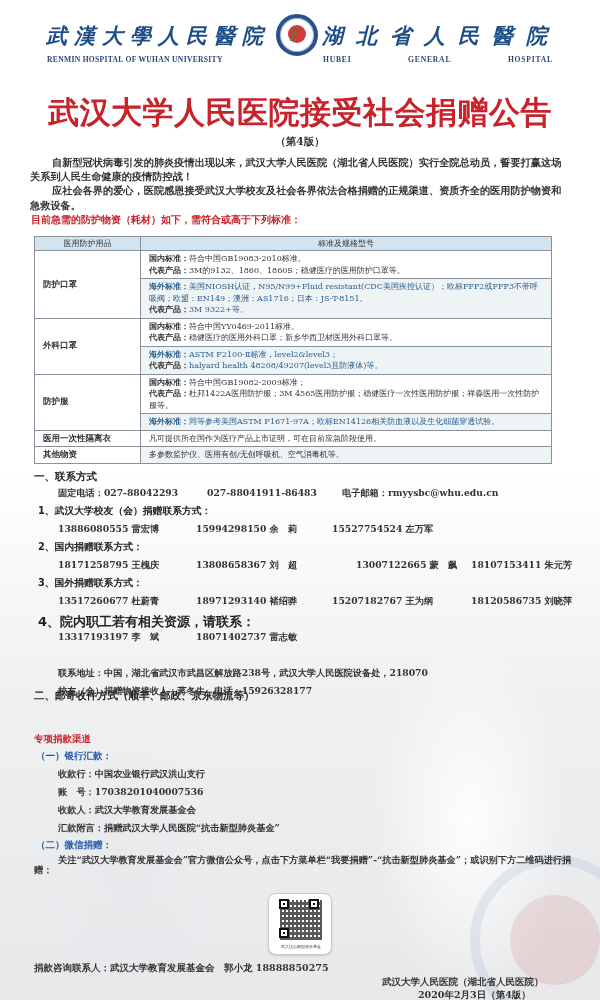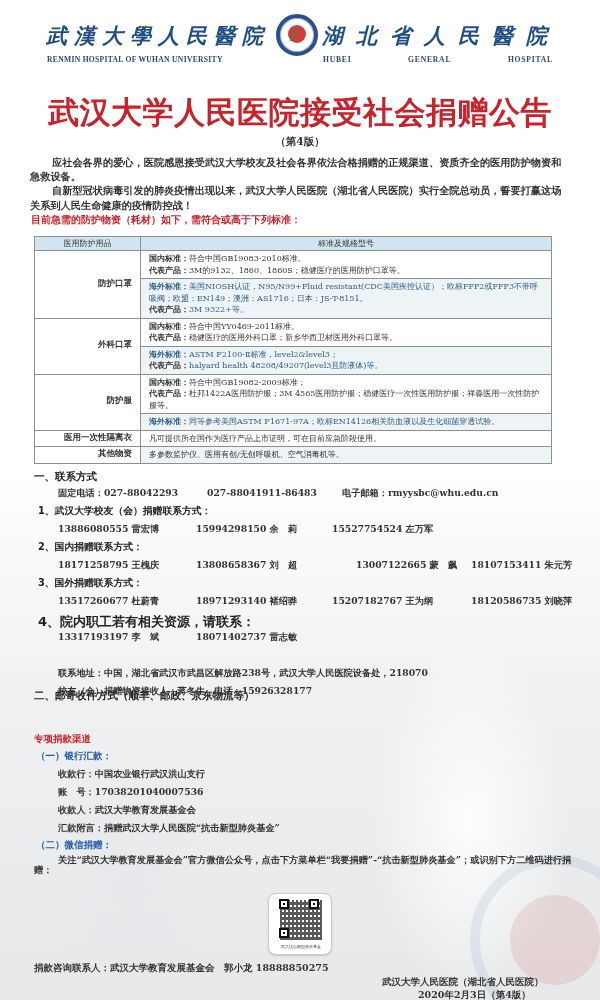--- a/index.html
+++ b/index.html
@@ -92,22 +92,22 @@
   table.std th {
     background: #d3e4f1; color: #333; font-weight: normal; height: 14px;
     font-family: "DejaVu Sans", sans-serif; font-size: 8px;
     border: 1px solid #8a9099;
   }
   table.std td {
     border: 1px solid #8a9099; vertical-align: middle; padding: 2px 8px;
     color: #333;
   }
   table.std td.item {
-    width: 106px; text-align: right; font-weight: bold;
-    font-family: Liberation Mono, monospace; font-size: 8.5px;
+    width: 106px; text-align: left; font-weight: bold;
+    font-family: Liberation Sans, sans-serif; font-size: 8.5px;
   }
   table.std td.shade { background: #eef3f6; }
   table.std .en { color: #2b5d8a; }
   table.std .lbl { font-weight: bold; }
 
   
   .sec { position: absolute; left: 34px; font-size: 10.3px; color: #333; font-weight: bold; white-space: nowrap; }
   .sec-h { font-family: "DejaVu Sans", sans-serif; font-weight: bold; font-size: 10.5px; color: #222; }
   .row { position: absolute; font-size: 9.2px; color: #333; font-weight: bold; white-space: nowrap; }
   .red-h { position: absolute; font-family: "DejaVu Sans", sans-serif; font-weight: bold; font-size: 9.5px; color: #c8222a; }
@@ -151,22 +151,22 @@
       <span>HUBEI</span>
       <span>GENERAL</span>
       <span>HOSPITAL</span>
     </div>
   </div>
 
   <h1 class="title">武汉大学人民医院接受社会捐赠公告</h1>
   <div class="edition">（第4版）</div>
 
   <div class="intro">
+    <p>自新型冠状病毒引发的肺炎疫情出现以来，武汉大学人民医院（湖北省人民医院）实行全院总动员，誓要打赢这场关系到人民生命健康的疫情防控战！</p>
     <p>应社会各界的爱心，医院感恩接受武汉大学校友及社会各界依法合格捐赠的正规渠道、资质齐全的医用防护物资和急救设备。</p>
-    <p>自新型冠状病毒引发的肺炎疫情出现以来，武汉大学人民医院（湖北省人民医院）实行全院总动员，誓要打赢这场关系到人民生命健康的疫情防控战！</p>
   </div>
 
   <div class="need">目前急需的防护物资（耗材）如下，需符合或高于下列标准：</div>
 
   <table class="std">
     <tbody>
         <tr>
       <th>医用防护用品</th>
       <th>标准及规格型号</th>
     </tr>

